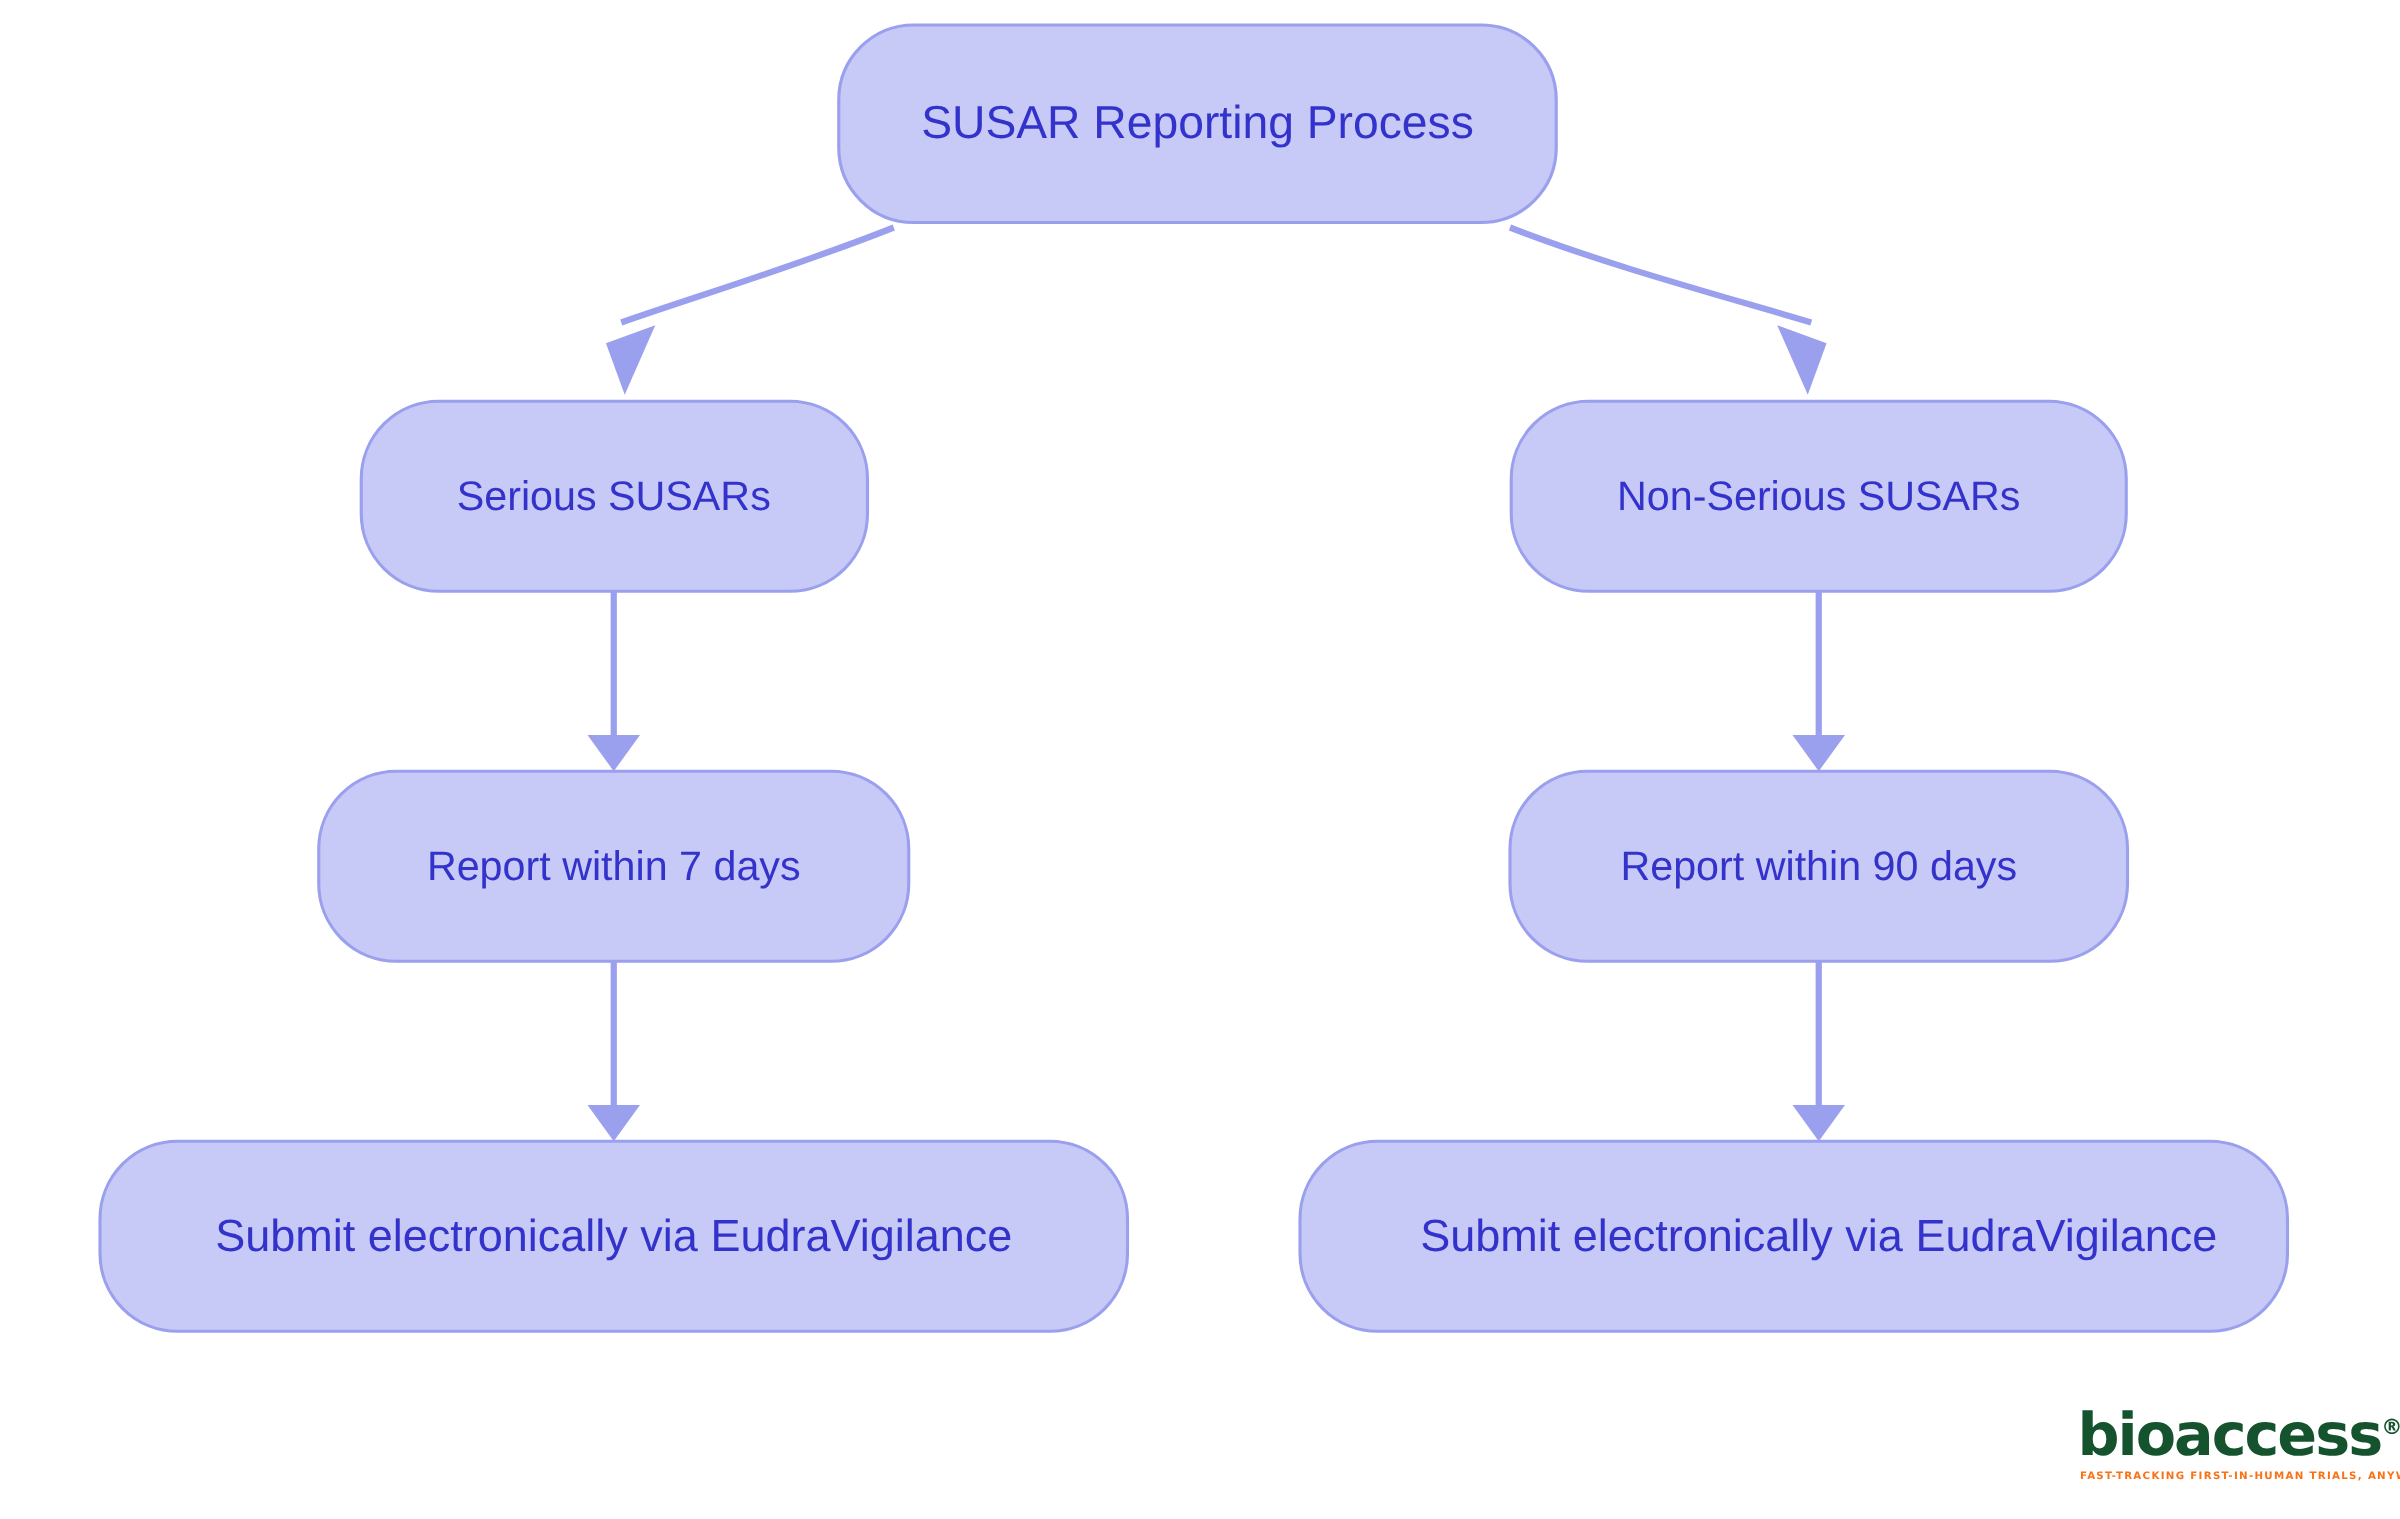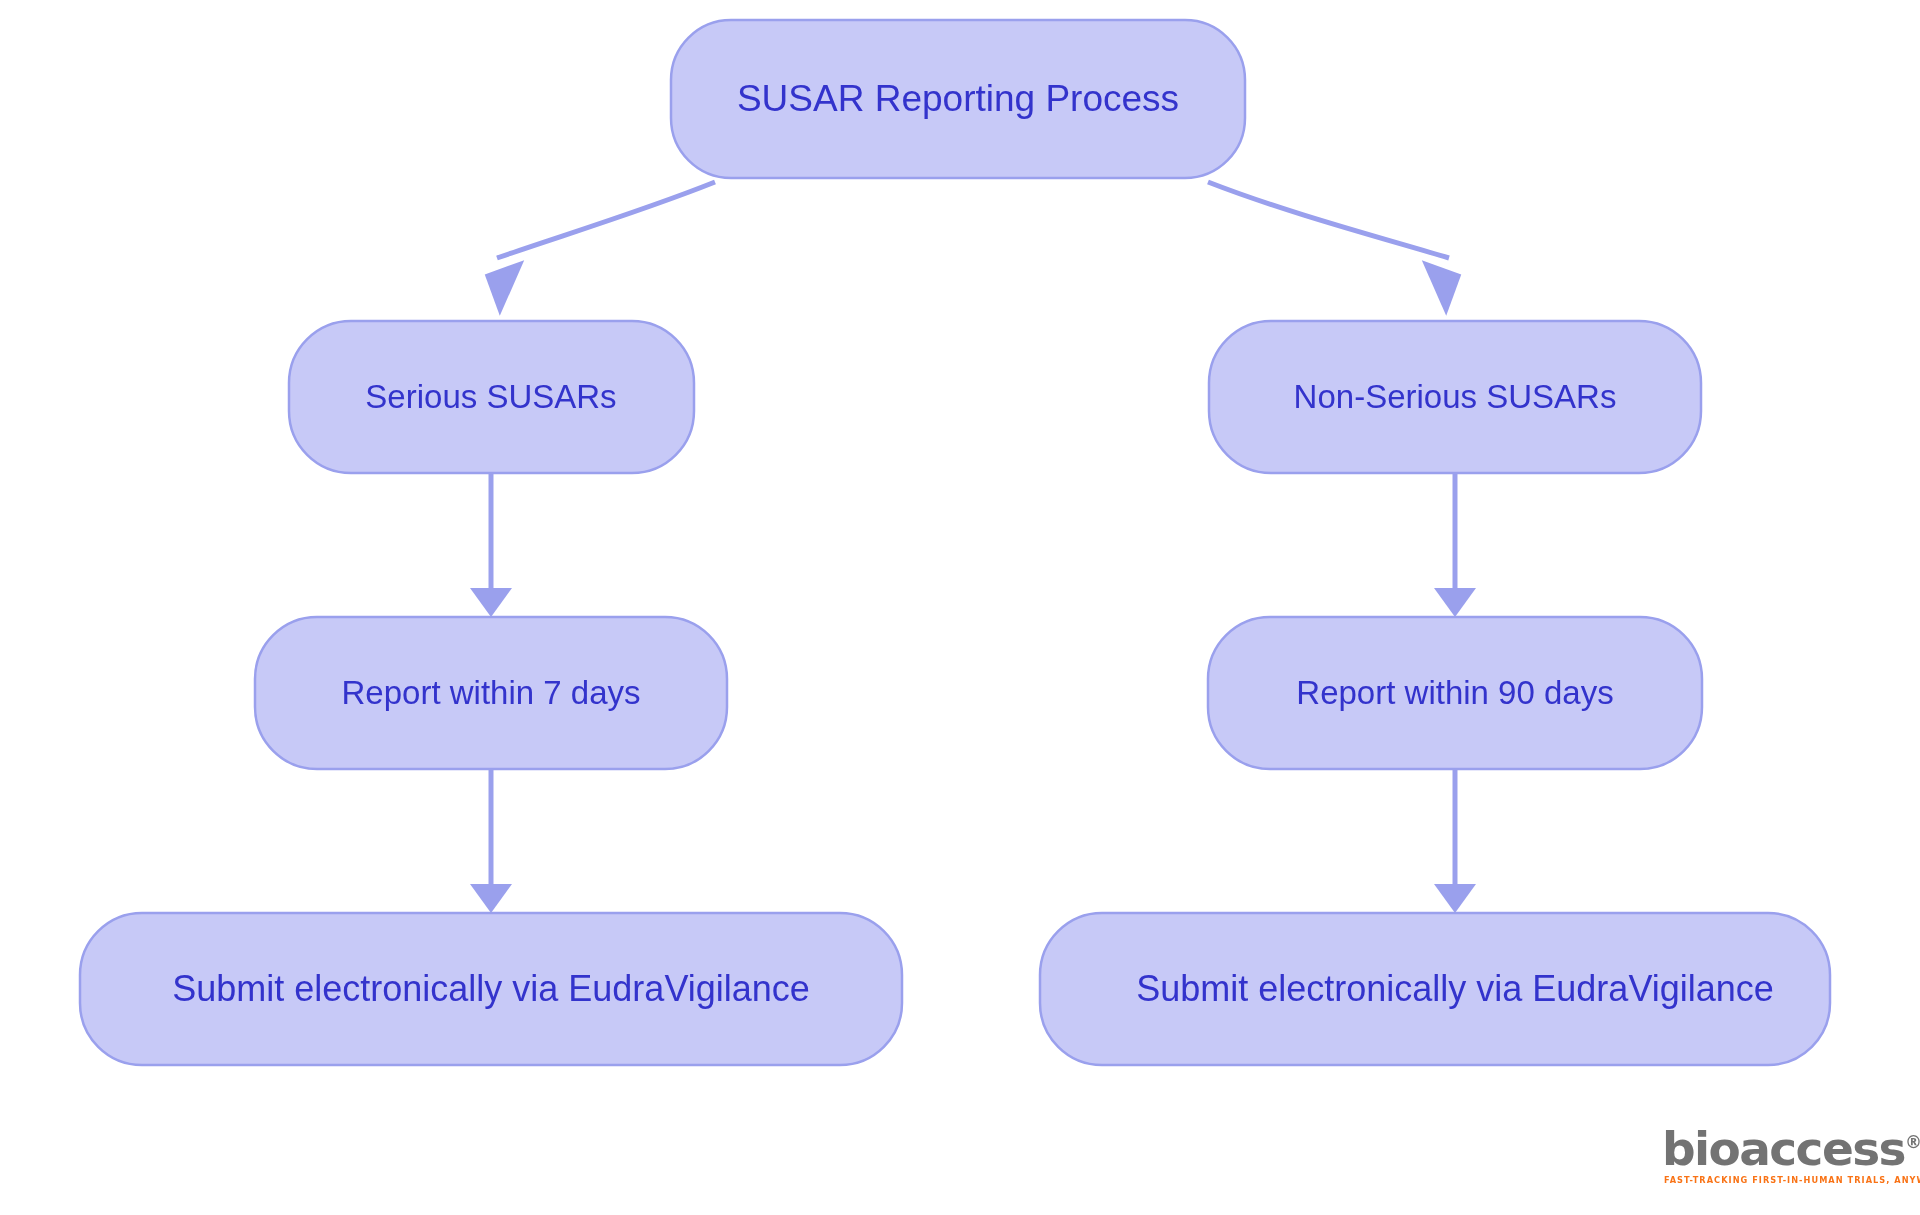--- a/index.html
+++ b/index.html
@@ -52,21 +52,21 @@
     top: 1125px;
     width: 210px;
     height: 68px;
     user-select: none;
   }
   .logo-word {
     font-family: "DejaVu Sans", sans-serif;
     font-weight: bold;
     font-size: 47px;
     letter-spacing: -1.6px;
-    color: #737373;
+    color: #14532d;
     line-height: 1;
     margin: 0;
     white-space: nowrap;
   }
   .logo-reg {
     font-size: 17px;
     vertical-align: super;
     font-weight: bold;
     letter-spacing: 0;
   }

